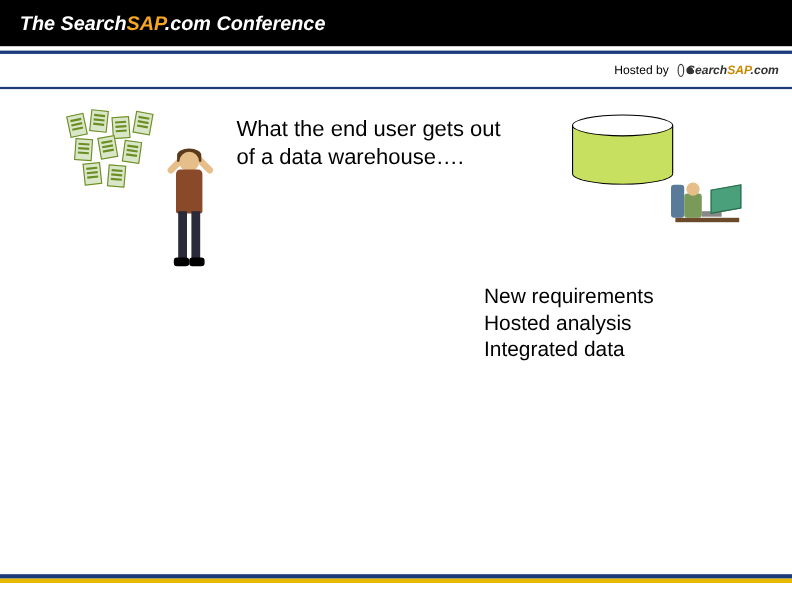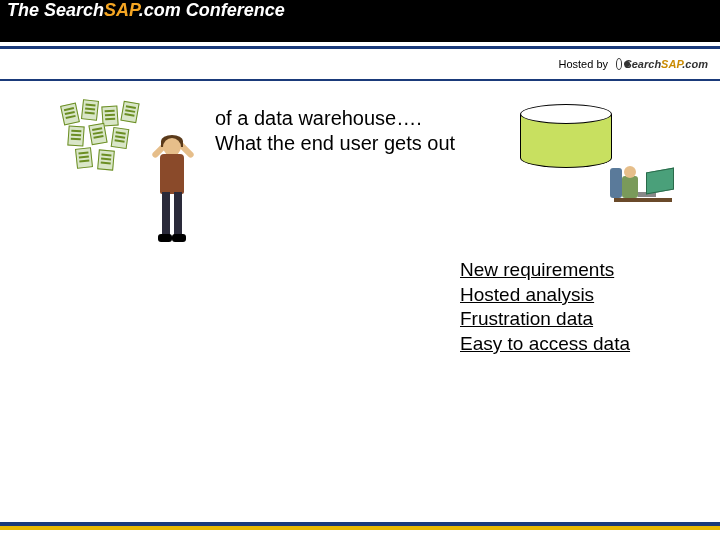--- a/index.html
+++ b/index.html
@@ -9,22 +9,22 @@
     background: #ffffff;
     font-family: Verdana, Geneva, sans-serif;
     position: relative;
     overflow: hidden;
   }
   .header-bar {
     width: 100%;
     height: 42px;
     background: #000000;
     display: flex;
-    align-items: flex-start;
-    padding-left: 7px;
+    align-items: center;
+    padding-left: 18px;
   }
   .header-title {
     color: #ffffff;
     font-size: 18px;
     font-style: italic;
     font-weight: bold;
   }
   .header-title .search-text { color: #ffffff; }
   .header-title .sap-text { color: #f5a623; font-style: italic; }
   .header-title .conf-text { color: #ffffff; }
@@ -75,26 +75,25 @@
   }
   .frustration-text {
     position: absolute;
     left: 82px;
     top: 195px;
     font-size: 22px;
     color: #000;
   }
   .benefits {
     position: absolute;
-    left: 460px;
+    left: 440px;
     top: 160px;
     font-size: 19px;
     color: #000;
     line-height: 1.3;
-    text-decoration: underline;
   }
   .footer-line {
     position: absolute;
     bottom: 14px;
     left: 0;
     width: 100%;
     height: 4px;
     background: #1a3a7a;
   }
   .footer-gold {
@@ -246,22 +245,22 @@
     <div class="hair"></div>
     <div class="head"></div>
     <div class="torso"></div>
     <div class="leg1"></div>
     <div class="leg2"></div>
     <div class="shoe1"></div>
     <div class="shoe2"></div>
   </div>
 
   <div class="title-text">
+    <div>What the end user gets out</div>
     <div>of a data warehouse….</div>
-    <div>What the end user gets out</div>
   </div>
 
   <div class="db-art">
     <div class="db-bottom"></div>
     <div class="db-body"></div>
     <div class="db-top"></div>
   </div>
 
   <div class="comp-art">
     <div class="chair-back"></div>
@@ -269,20 +268,19 @@
     <div class="sitter-head"></div>
     <div class="keyb"></div>
     <div class="desk"></div>
     <div class="monitor"></div>
   </div>
 
 
   <div class="benefits">
     <div>New requirements</div>
     <div>Hosted analysis</div>
-    <div>Frustration data</div>
-    <div>Easy to access data</div>
+    <div>Integrated data</div>
   </div>
 
 </div>
 
 <div class="footer-line"></div>
 <div class="footer-gold"></div>
 
 </body></html>

